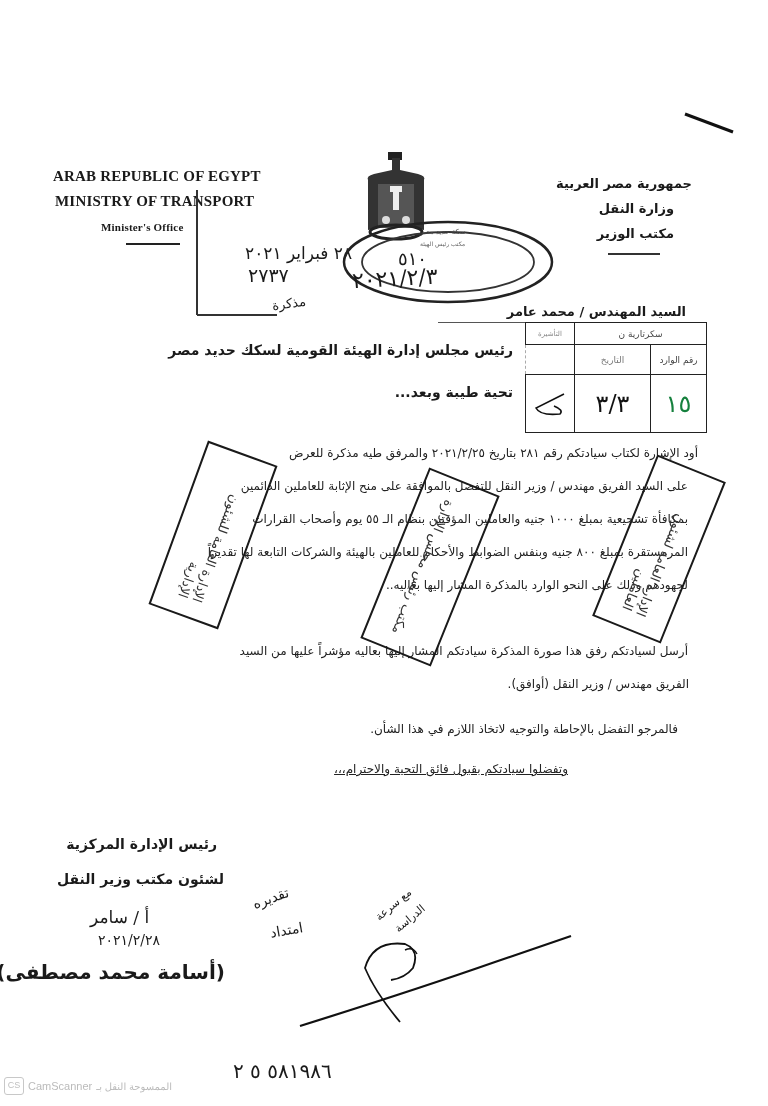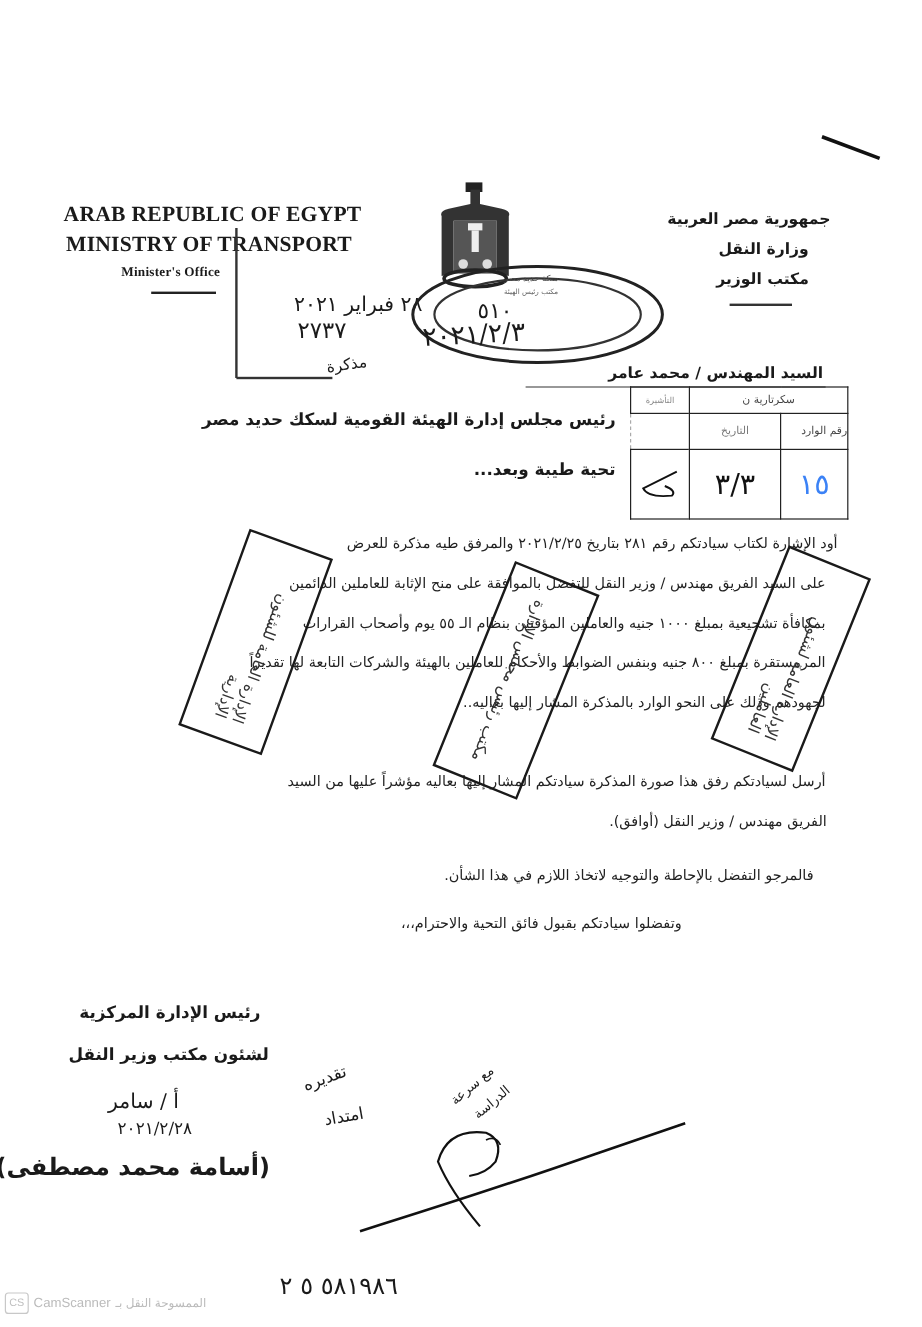--- a/index.html
+++ b/index.html
@@ -1,18 +1,18 @@
 <!DOCTYPE html>
 <html><head>
   <meta charset="utf-8">
   <style>
     html, body { margin: 0; padding: 0; background: #ffffff; }
     body { width: 768px; height: 1106px; position: relative; overflow: hidden; font-family: "DejaVu Sans", sans-serif; color: #111; }
     .abs { position: absolute; }
-    .en { font-family: "Liberation Serif", serif; font-weight: bold; font-size: 18px; color: #1a1a1a; letter-spacing: 0.2px; }
+    .en { font-family: "Liberation Serif", serif; font-weight: bold; font-size: 15px; color: #1a1a1a; letter-spacing: 0.2px; }
     .ar { font-family: "DejaVu Sans", sans-serif; direction: rtl; font-weight: bold; color: #1a1a1a; white-space: nowrap; }
     .body-line { font-size: 12px; font-weight: normal; color: #222; }
     .hw { font-family: "DejaVu Serif", serif; color: #1a1a1a; white-space: nowrap; }
     .rect-stamp { border: 2px solid #1a1a1a; background: transparent; }
     .stamp-text { font-family: "DejaVu Sans", sans-serif; font-size: 13px; writing-mode: vertical-rl; color: #333; direction: rtl; }
     table.reg { border-collapse: collapse; font-family: "DejaVu Sans", sans-serif; }
     table.reg td { border: 1.5px solid #222; text-align: center; font-size: 9px; color: #444; padding: 0; }
     .footer-cs { font-family: "Liberation Sans", sans-serif; font-size: 11px; color: #bbb; }
   </style>
 </head>
@@ -65,26 +65,26 @@
 <div class="abs ar" style="right:82px;top:304px;font-size:13px;">السيد المهندس / محمد عامر</div>
 <div class="abs" style="left:438px;top:322px;width:250px;height:1px;background:#555;"></div>
 
 <table class="reg abs" style="left:525px;top:322px;width:182px;height:110px;">
   <tbody>
       <tr style="height:22px;">
     <td colspan="2" style="font-size:9px;">سكرتارية ن</td>
     <td style="font-size:7px;color:#888;">التأشيرة</td>
   </tr>
   <tr style="height:30px;">
-    <td style="width:55px;text-align:right;">رقم الوارد</td>
+    <td style="width:55px;">رقم الوارد</td>
     <td style="width:75px;color:#777;">التاريخ</td>
     <td style="border-style:dashed;border-color:#aaa;"></td>
   </tr>
   <tr style="height:58px;">
-    <td class="hw" style="font-size:24px;color:#3b82f6;">١٥</td>
+    <td class="hw" style="font-size:24px;color:#15803d;">١٥</td>
     <td class="hw" style="font-size:24px;color:#111;">٣/٣</td>
     <td>
       <svg width="40" height="30">
             <path d="M34 6 L6 20 Q10 28 30 26 Q34 22 24 18" fill="none" stroke="#111" stroke-width="1.6"></path>
           </svg>
     </td>
   </tr>
 </tbody>
   </table>
 <style>table.reg { direction: rtl; }</style>
@@ -93,21 +93,21 @@
 <div class="abs ar" style="right:255px;top:384px;font-size:14px;text-align:right;">تحية طيبة وبعد...</div>
 
 <div class="abs ar body-line" style="right:70px;top:446px;">أود الإشارة لكتاب سيادتكم رقم ٢٨١ بتاريخ ٢٠٢١/٢/٢٥ والمرفق طيه مذكرة للعرض</div>
 <div class="abs ar body-line" style="right:80px;top:479px;">على السيد الفريق مهندس / وزير النقل للتفضل بالموافقة على منح الإثابة للعاملين الدائمين</div>
 <div class="abs ar body-line" style="right:80px;top:512px;">بمكافأة تشجيعية بمبلغ ١٠٠٠ جنيه والعاملين المؤقتين بنظام الـ ٥٥ يوم وأصحاب القرارات</div>
 <div class="abs ar body-line" style="right:80px;top:545px;padding-left:48px;">المرمستقرة بمبلغ ٨٠٠ جنيه وبنفس الضوابط والأحكام للعاملين بالهيئة والشركات التابعة لها تقديراً</div>
 <div class="abs ar body-line" style="right:80px;top:578px;">لجهودهم وذلك على النحو الوارد بالمذكرة المشار إليها بعاليه..</div>
 <div class="abs ar body-line" style="right:80px;top:644px;">أرسل لسيادتكم رفق هذا صورة المذكرة سيادتكم المشار إليها بعاليه مؤشراً عليها من السيد</div>
 <div class="abs ar body-line" style="right:79px;top:677px;">الفريق مهندس / وزير النقل (أوافق).</div>
 <div class="abs ar body-line" style="right:90px;top:722px;">فالمرجو التفضل بالإحاطة والتوجيه لاتخاذ اللازم في هذا الشأن.</div>
-<div class="abs ar body-line" style="right:200px;top:762px;">وتفضلوا سيادتكم بقبول فائق التحية والاحترام،،،</div>
+<div class="abs ar body-line" style="right:200px;top:762px;text-decoration:underline;">وتفضلوا سيادتكم بقبول فائق التحية والاحترام،،،</div>
 
 <div class="abs rect-stamp" style="left:176px;top:448px;width:70px;height:170px;transform:rotate(20deg);">
   <div class="stamp-text" style="position:absolute;left:20px;top:14px;height:140px;">الإدارة العامة للشئون الإدارية</div>
 </div>
 <div class="abs rect-stamp" style="left:392px;top:475px;width:72px;height:180px;transform:rotate(22deg);">
   <div class="stamp-text" style="position:absolute;left:22px;top:14px;height:150px;">مكتب رئيس مجلس الإدارة</div>
 </div>
 <div class="abs rect-stamp" style="left:622px;top:462px;width:70px;height:170px;transform:rotate(22deg);">
   <div class="stamp-text" style="position:absolute;left:20px;top:14px;height:140px;">الإدارة العامة لشئون العاملين</div>
 </div>

